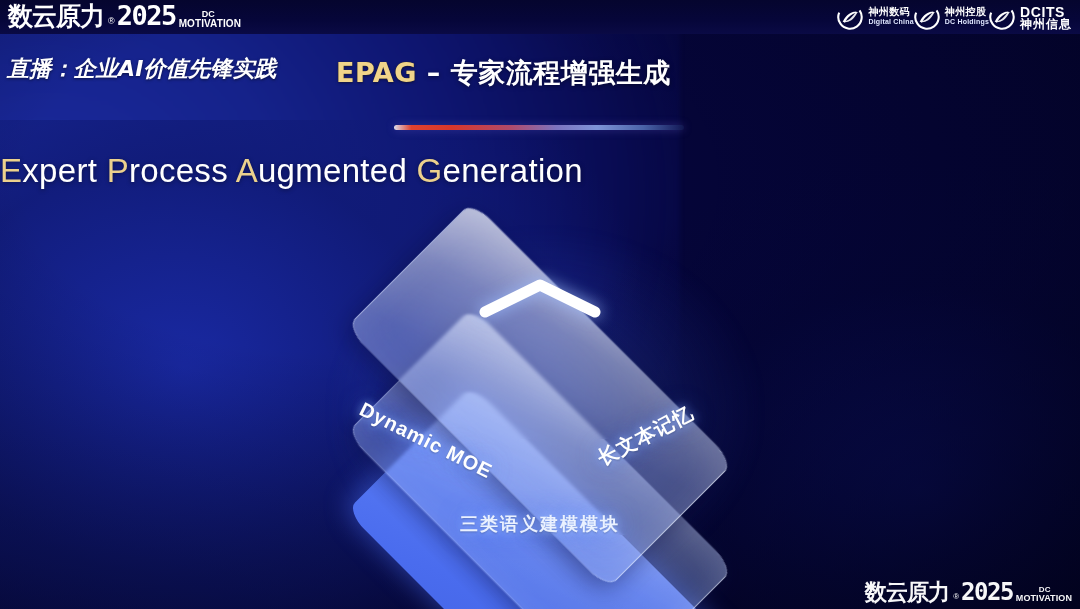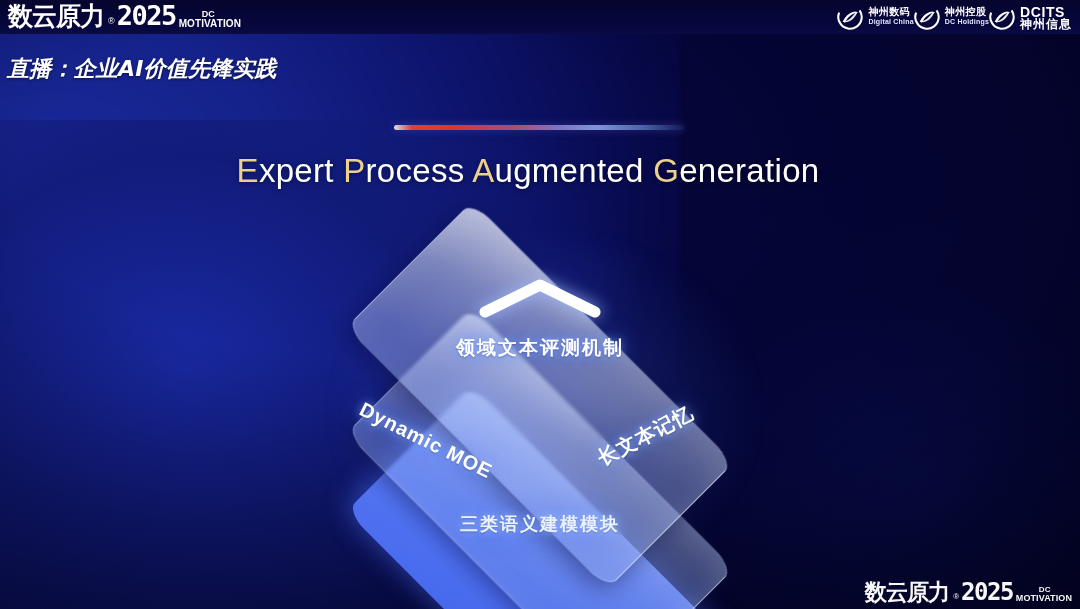--- a/index.html
+++ b/index.html
@@ -115,21 +115,21 @@
       #b04a6a 40%,
       #7d74c0 56%,
       #7e95d8 70%,
       #4a63a8 86%,
       rgba(40,55,120,.35) 100%);
     box-shadow:0 0 8px rgba(120,110,220,.35);
   }
 
   .subtitle{
     position:absolute; left:0; top:152px; width:1056px; z-index:7;
-    text-align:center; white-space:nowrap;
+    text-align:left; white-space:nowrap;
     font-size:33px; font-weight:normal; letter-spacing:.3px;
     font-family:"Liberation Sans","DejaVu Sans",sans-serif;
   }
   .subtitle .gold{ color:#ecd18d; text-shadow:0 1px 4px rgba(0,0,0,.4); }
   .subtitle .wht{ color:#ffffff; text-shadow:0 1px 5px rgba(0,0,0,.45); }
 
   
   #stack{
     position:absolute; left:0; top:212px; width:1080px; height:380px; z-index:5;
   }
@@ -297,20 +297,23 @@
       <span class="ptxt">
         <span class="pbig">DCITS</span>
         <span class="pcn-sm">神州信息</span>
       </span>
     </div>
 
   </div>
 
   <div class="live-title">直播：企业AI价值先锋实践</div>
 
+  <div class="main-title">
+    <span class="gold">EPAG</span><span class="wht"> – </span><span class="wht">专家流程增强生成</span>
+  </div>
 
   <div class="divider"></div>
 
   <div class="subtitle">
     <span class="gold">E</span><span class="wht">xpert </span><span class="gold">P</span><span class="wht">rocess </span><span class="gold">A</span><span class="wht">ugmented </span><span class="gold">G</span><span class="wht">eneration</span>
   </div>
 
   <div id="stack">
 
     <div class="layer layer-bottom iso">
@@ -328,21 +331,20 @@
   </div>
 
   <div class="chevron-wrap">
     <span>
       <svg width="130" height="46" viewBox="0 0 130 46">
         <path d="M10 37 L65 10 L120 37" fill="none" stroke="#ffffff" stroke-width="11" stroke-linecap="round" stroke-linejoin="round"></path>
       </svg>
     </span>
   </div>
 
-  <div class="lbl lbl-top">领域文本评测机制</div>
   <div class="lbl lbl-moe">Dynamic MOE</div>
   <div class="lbl lbl-memory">长文本记忆</div>
   <div class="lbl lbl-bottom">三类语义建模模块</div>
 
   <div class="footer-wm">
     <span class="brand-cn">数云原力</span>
     <span class="brand-reg">®</span>
     <span class="brand-year">2025</span>
     <span class="brand-dcm">
       <span class="l1">DC</span>

